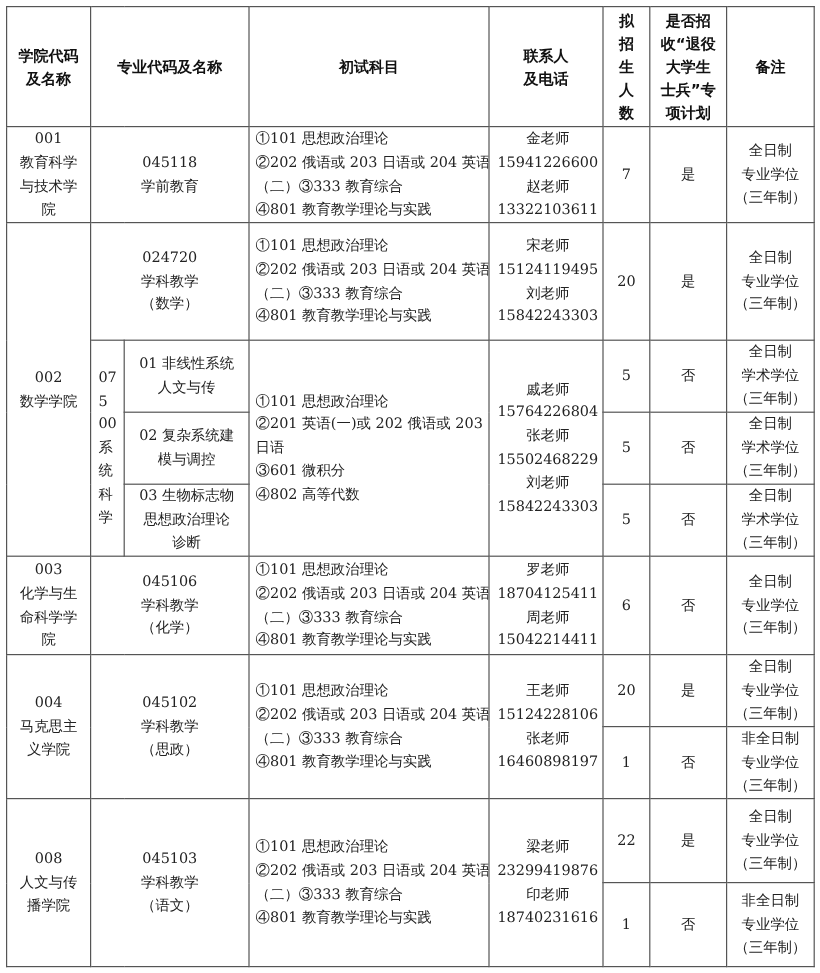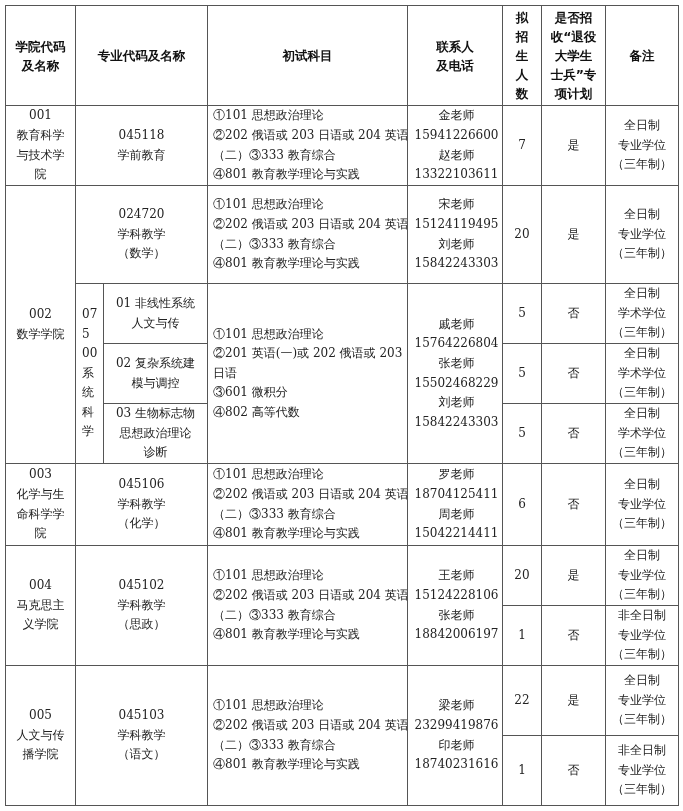--- a/index.html
+++ b/index.html
@@ -237,21 +237,21 @@
       <td rowspan="2" class="subj">
         <span class="line">①101 思想政治理论</span>
         <span class="line">②202 俄语或 203 日语或 204 英语</span>
         <span class="line">（二）③333 教育综合</span>
         <span class="line">④801 教育教学理论与实践</span>
       </td>
       <td rowspan="2" class="left">
         <span class="line">王老师</span>
         <span class="line">15124228106</span>
         <span class="line">张老师</span>
-        <span class="line">18842006197</span>
+        <span class="line">16460898197</span>
       </td>
       <td>20</td>
       <td>是</td>
       <td>
         <span class="line">全日制</span>
         <span class="line">专业学位</span>
         <span class="line">（三年制）</span>
       </td>
     </tr>
     <tr style="height:60px">
@@ -259,21 +259,21 @@
       <td>否</td>
       <td>
         <span class="line">非全日制</span>
         <span class="line">专业学位</span>
         <span class="line">（三年制）</span>
       </td>
     </tr>
 
     <tr style="height:70px">
       <td rowspan="2">
-        <span class="line">005</span>
+        <span class="line">008</span>
         <span class="line">人文与传</span>
         <span class="line">播学院</span>
       </td>
       <td rowspan="2" colspan="2">
         <span class="line">045103</span>
         <span class="line">学科教学</span>
         <span class="line">（语文）</span>
       </td>
       <td rowspan="2" class="subj">
         <span class="line">①101 思想政治理论</span>

